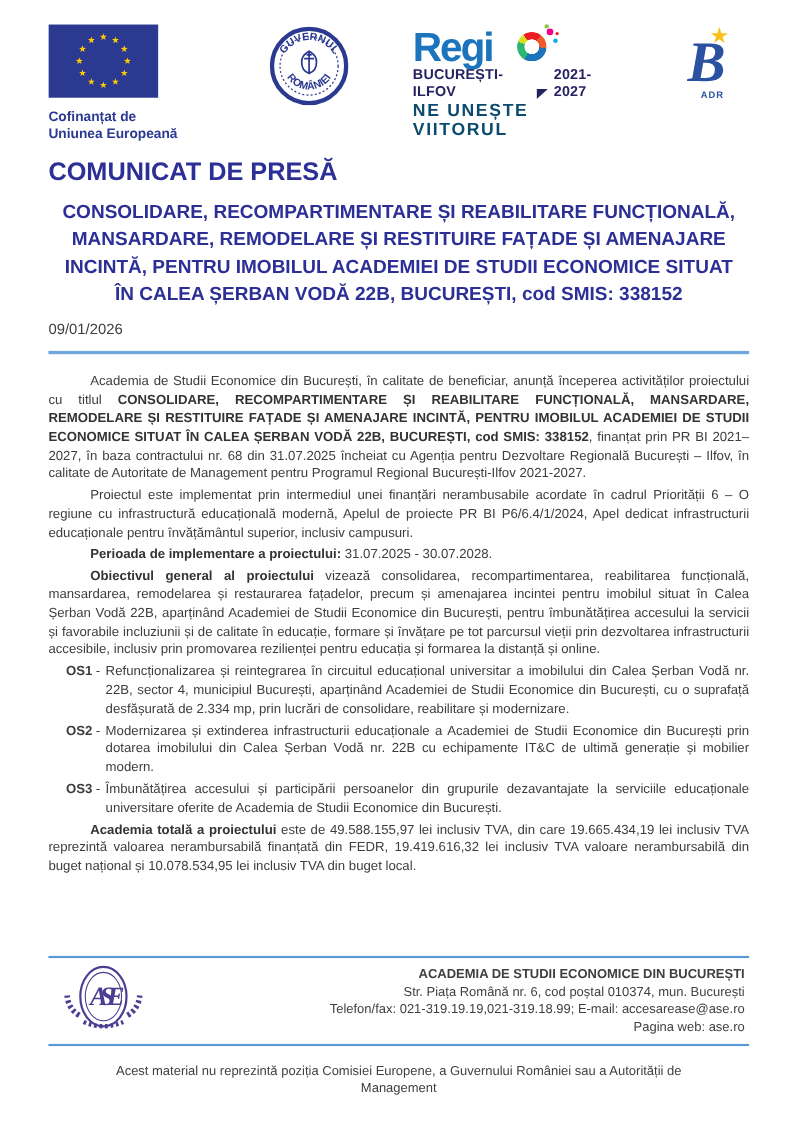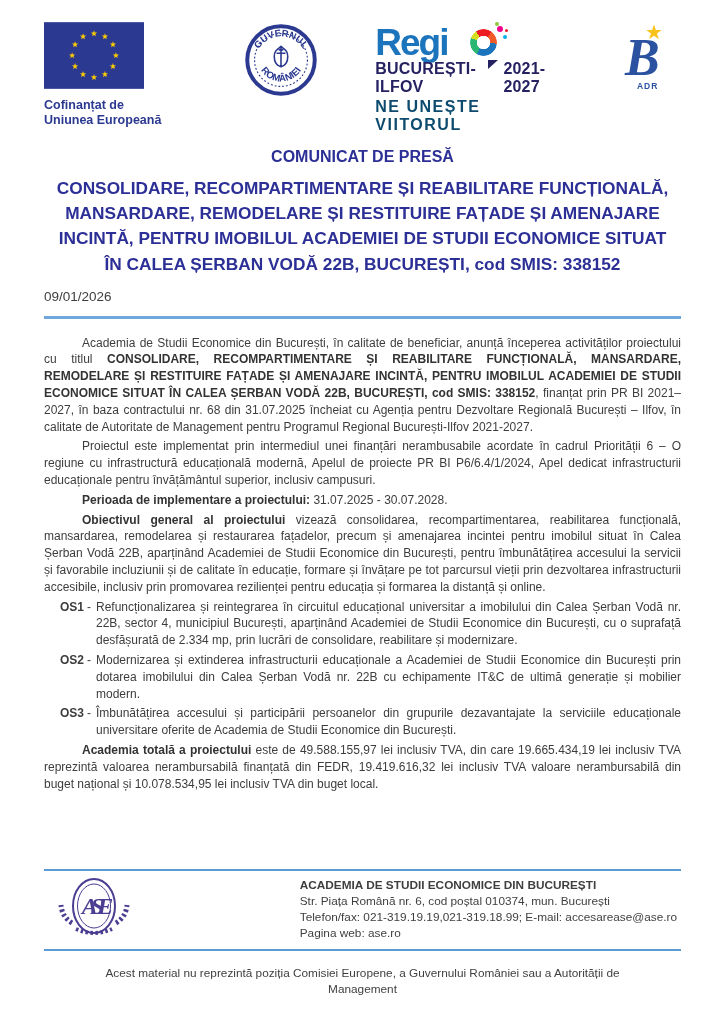--- a/index.html
+++ b/index.html
@@ -17,48 +17,48 @@
   .regio-o{position:relative;display:inline-block;width:27px;height:27px;margin-left:2px;margin-top:3px;}
   .regio-o .ring{position:absolute;inset:0;border-radius:50%;
      background:conic-gradient(from 210deg,#2bb673 0 22%,#d7df23 22% 32%,#ed1c24 32% 52%,#f15a29 52% 68%,#1c75bc 68% 100%);
      -webkit-mask:radial-gradient(circle at 50% 50%,transparent 0 6.5px,#000 7px);
      mask:radial-gradient(circle at 50% 50%,transparent 0 6.5px,#000 7px);}
   .regio-o .dot{position:absolute;border-radius:50%;}
   .regio-o .d1{width:6px;height:6px;background:#ec008c;right:-6px;top:-3px;}
   .regio-o .d2{width:4px;height:4px;background:#00aeef;right:-10px;top:6px;}
   .regio-o .d3{width:4px;height:4px;background:#8dc63f;right:-2px;top:-7px;}
   .regio-o .d4{width:3px;height:3px;background:#ed1c24;right:-11px;top:0px;}
-  .regio-line2{display:flex;align-items:flex-start;gap:5px;margin-top:1px;color:#262262;font-weight:bold;font-size:16px;letter-spacing:0.2px;}
+  .regio-line2{display:flex;align-items:flex-end;gap:5px;margin-top:1px;color:#262262;font-weight:bold;font-size:13px;letter-spacing:0.2px;}
   .regio-tri{width:0;height:0;border-top:9px solid #262262;border-right:10px solid transparent;}
   .regio-tagline{margin-top:2px;color:#0c4a6e;font-weight:bold;font-size:16px;letter-spacing:1.5px;}
   .adr-block{width:70px;position:relative;height:95px;margin-top:2px;}
   .adr-star{position:absolute;left:34px;top:-4px;color:#f9c21a;font-size:20px;}
   .adr-b{position:absolute;left:14px;top:8px;font-family:"Liberation Serif",serif;font-style:italic;font-weight:bold;font-size:52px;line-height:1;color:#2a52a0;}
   .adr-label{position:absolute;left:26px;top:57px;font-size:8.5px;font-weight:bold;letter-spacing:1px;color:#2a52a0;}
 
   
-  .doc-title{margin:14px 0 4px;text-align:center;font-size:16px;font-weight:bold;color:#2c2f96;}
+  .doc-title{margin:14px 0 4px;text-align:left;font-size:23px;font-weight:bold;color:#2c2f96;}
   .doc-subtitle{margin:6px 6px 0;text-align:center;font-size:17.3px;font-weight:bold;line-height:1.45;color:#2c2f96;}
   .doc-date{margin:12px 0 8px;text-align:left;font-size:13.5px;color:#3d3d3d;}
   .divider{border:none;border-top:3px solid #6fa8dc;margin:4px 0 16px;}
 
   
   .body-text{font-size:12px;line-height:1.4;text-align:justify;color:#3d3d3d;}
   .body-text p{margin:0 0 3px;text-indent:38px;}
   .body-text b{color:#333333;}
   .os-list{margin:0 0 3px 16px;}
   .os-row{display:flex;margin:0 0 3px;}
   .os-id{font-weight:bold;white-space:nowrap;flex:0 0 auto;}
   .os-sep{flex:0 0 auto;padding:0 5px 0 3px;}
   .os-text{flex:1 1 auto;text-align:justify;}
 
   
   .footer-wrap{margin-top:auto;}
   .footer-bar{border-top:2px solid #5b9bd5;border-bottom:2px solid #5b9bd5;padding:6px 4px;display:flex;align-items:center;justify-content:space-between;}
-  .footer-info{text-align:left;font-size:11.8px;line-height:1.35;color:#3f3f3f;}
+  .footer-info{text-align:right;font-size:11.8px;line-height:1.35;color:#3f3f3f;}
   .footer-info .org{font-weight:bold;}
   .disclaimer{margin:14px 30px 16px;text-align:center;font-size:11.8px;line-height:1.4;color:#3f3f3f;}
 </style>
 </head>
 <body>
 
 <div class="page">
 
   <div class="logo-row">
 

